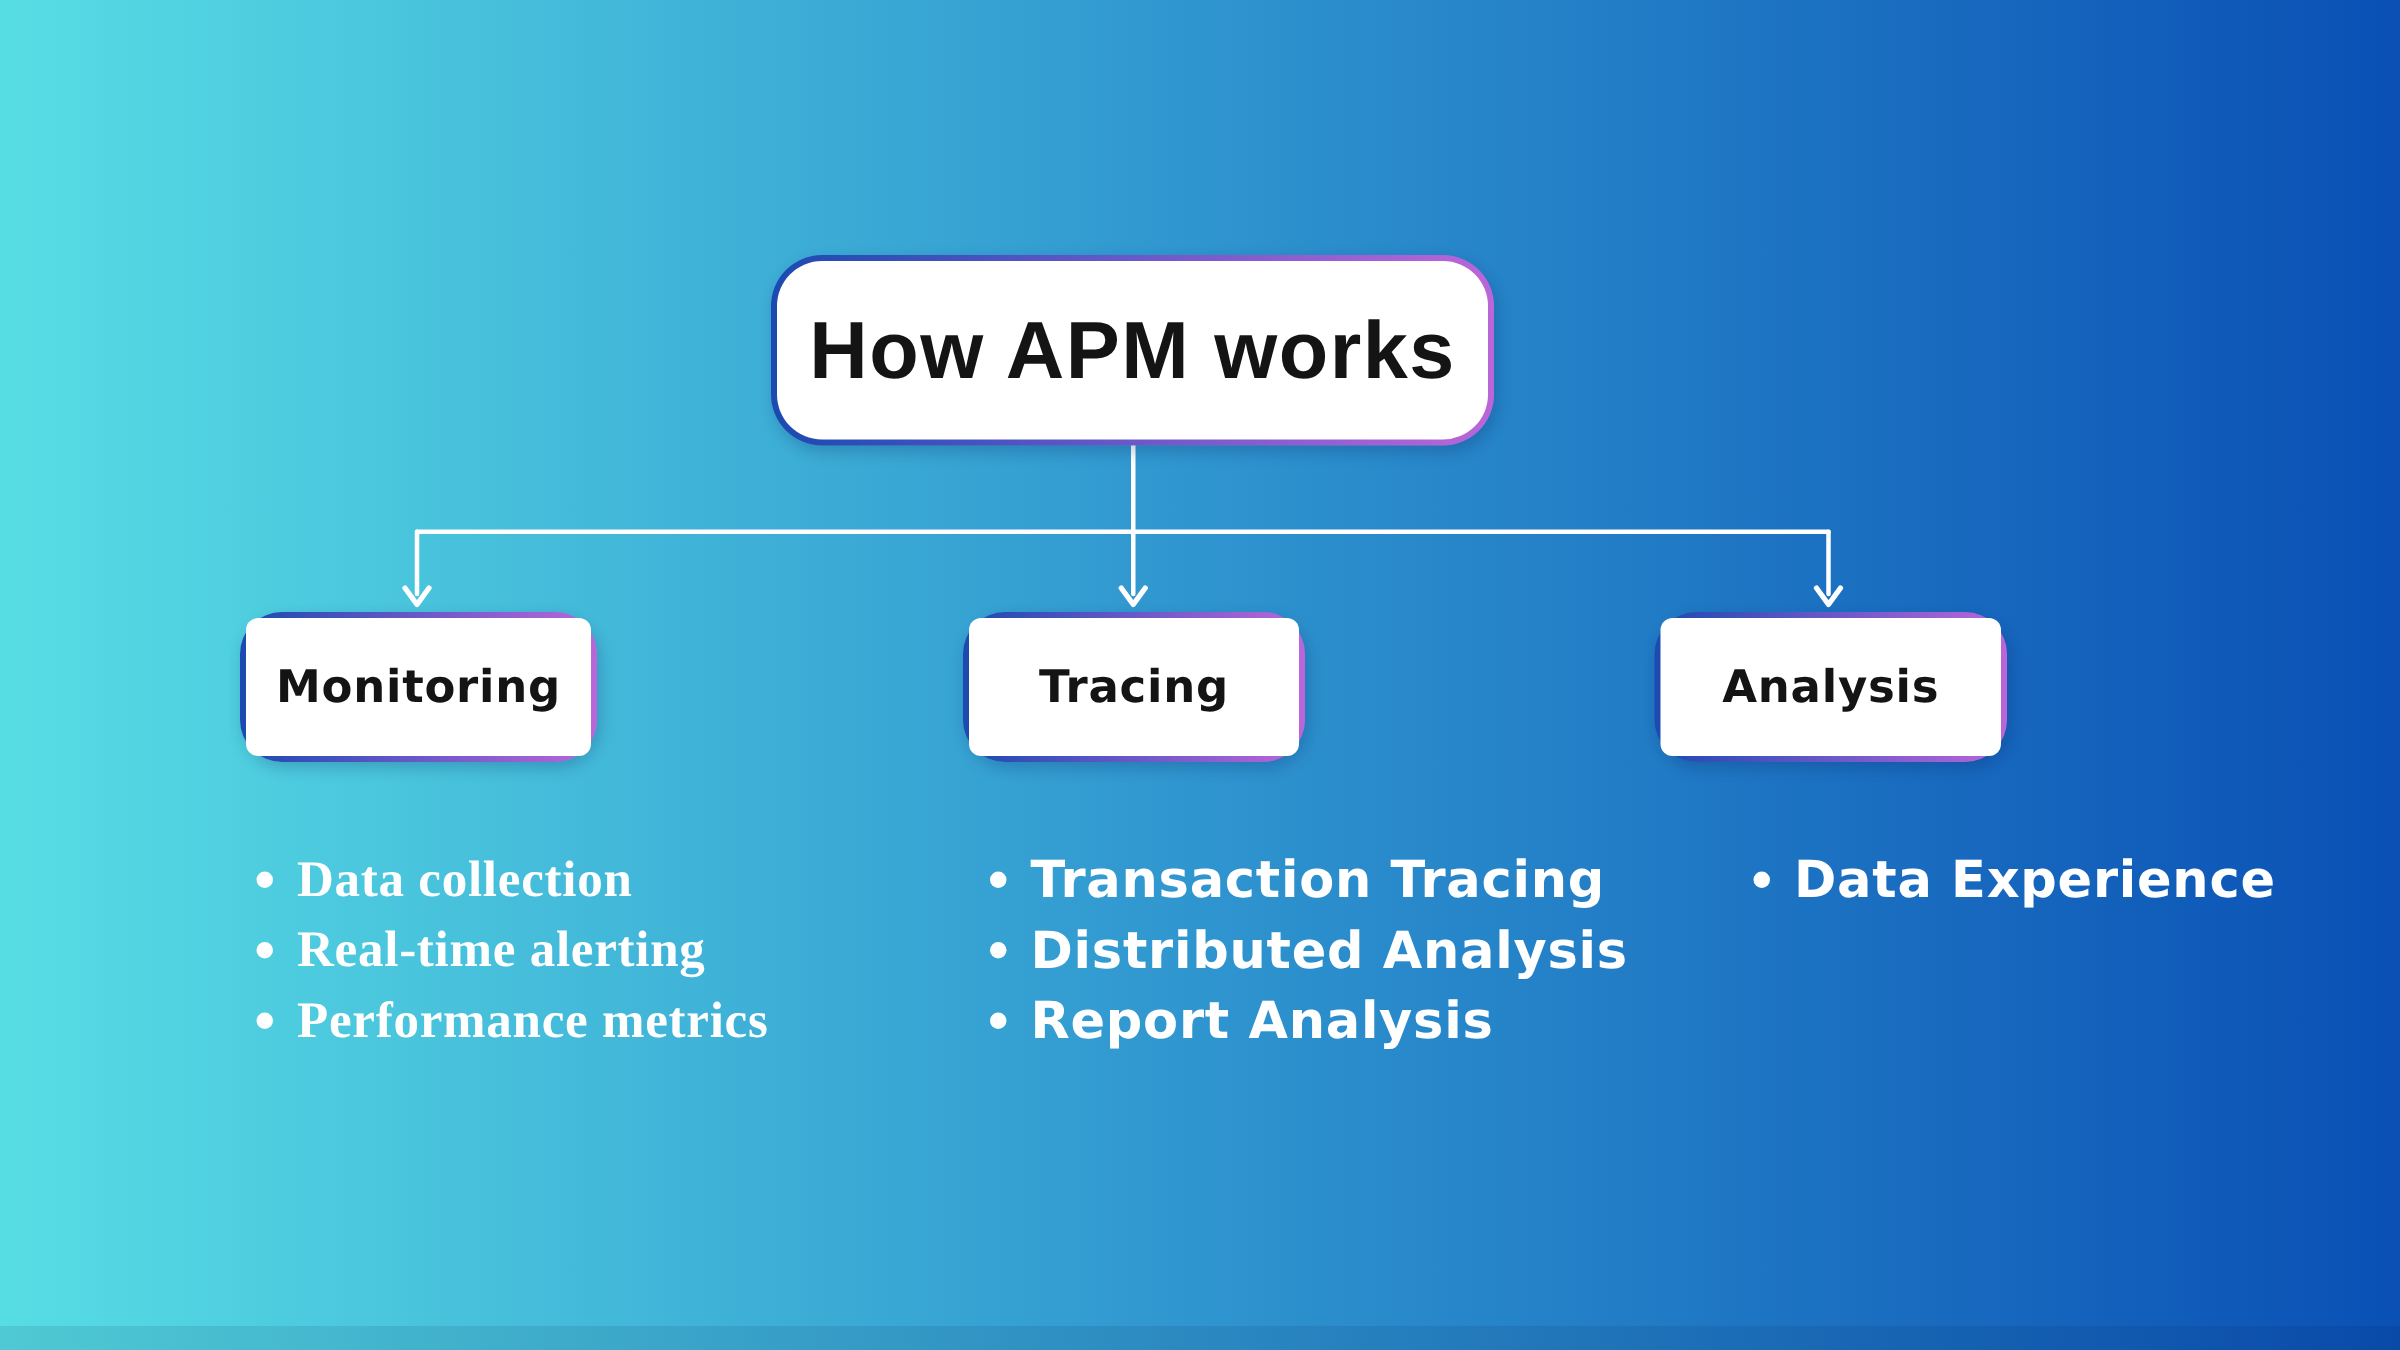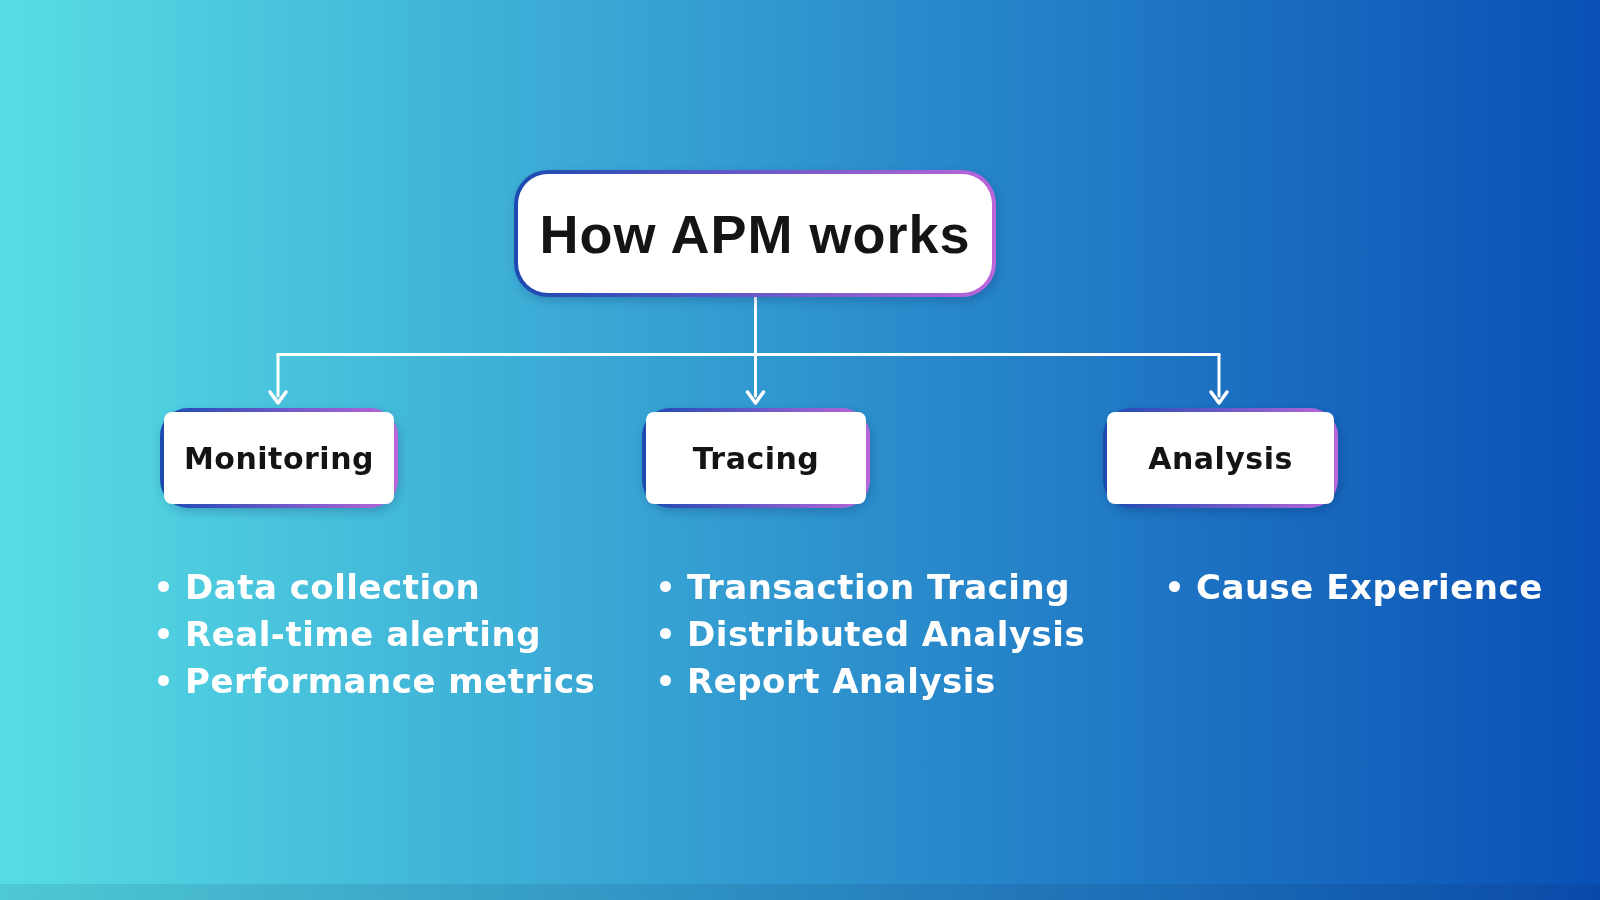--- a/index.html
+++ b/index.html
@@ -73,21 +73,21 @@
 
   .branch-list {
     position: absolute;
     list-style: none;
     color: #ffffff;
     font-family: "DejaVu Sans", "Liberation Sans", sans-serif;
     font-weight: bold;
     font-size: 34px;
     letter-spacing: 0.5px;
   }
-  .branch-list.left   { left: 158px;  top: 563px; }
+  .branch-list.left   { left: 171px;  top: 563px; font-family: Liberation Serif, serif; }
   .branch-list.middle { left: 660px;  top: 563px; }
   .branch-list.right  { left: 1169px; top: 563px; }
 
   .branch-list li {
     height: 47px;
     display: flex;
     align-items: center;
     white-space: nowrap;
   }
   .bullet-dot {
@@ -169,18 +169,18 @@
     </li>
     <li>
       <span class="bullet-dot"></span>
       <span>Report Analysis</span>
     </li>
   </ul>
 
   <ul class="branch-list right">
     <li>
       <span class="bullet-dot"></span>
-      <span>Cause Experience</span>
+      <span>Data Experience</span>
     </li>
   </ul>
 
   <div class="bottom-strip"></div>
 </div>
 
 </body></html>

